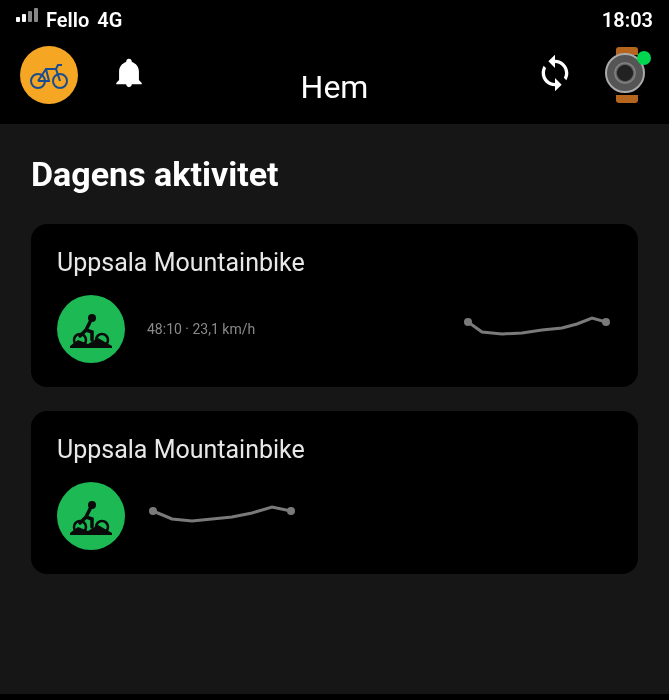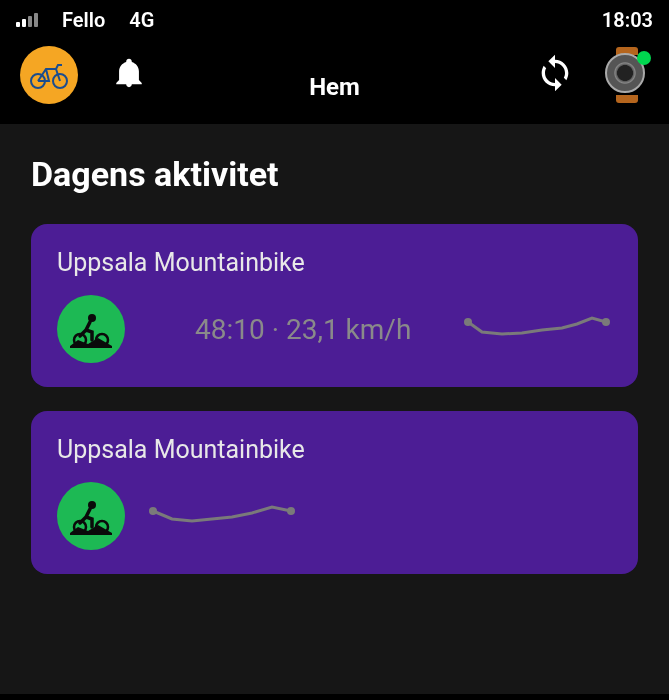--- a/index.html
+++ b/index.html
@@ -18,22 +18,21 @@
     .status-bar {
       display: flex;
       justify-content: space-between;
       align-items: center;
       padding: 8px 16px 4px 16px;
       font-size: 20px;
       font-weight: 600;
     }
     .status-left {
       display: flex;
-      align-items: center;
-      gap: 24px;
+      gap: 8px;
     }
     .status-right {
       display: flex;
       align-items: center;
       gap: 8px;
     }
     .signal-bars {
       display: flex;
       align-items: flex-end;
       gap: 2px;
@@ -98,22 +97,22 @@
       border-radius: 50%;
       display: flex;
       align-items: center;
       justify-content: center;
     }
     .bell-icon svg {
       width: 34px;
       height: 34px;
     }
     .nav-title {
-      font-size: 24px;
-      font-weight: 700;
+      font-size: 32px;
+      font-weight: 400;
       position: absolute;
       left: 50%;
       transform: translateX(-50%);
       margin-top: 24px;
     }
     .sync-icon svg {
       width: 40px;
       height: 40px;
     }
     .watch-container {
@@ -152,21 +151,21 @@
       background: #161616;
       padding: 30px 31px;
       height: calc(100% - 130px);
     }
     .section-title {
       font-size: 34px;
       font-weight: 700;
       margin-bottom: 30px;
     }
     .activity-card {
-      background: #4c1d95;
+      background: #000000;
       border-radius: 16px;
       padding: 24px 26px;
       margin-bottom: 24px;
     }
     .activity-title {
       font-size: 25px;
       font-weight: 400;
       color: #e8e8e8;
       margin-bottom: 18px;
     }
@@ -188,23 +187,22 @@
     .activity-stats {
       flex: 1;
     }
     .activity-distance {
       font-size: 32px;
       font-weight: 700;
       color: #ffffff;
       margin-bottom: 6px;
     }
     .activity-meta {
-      font-size: 28px;
+      font-size: 14px;
       color: #8a8a8a;
-      margin-left: 48px;
     }
     .activity-graph {
       width: 150px;
       height: 50px;
       flex-shrink: 0;
     }
   </style>
 </head>
 <body>
 

